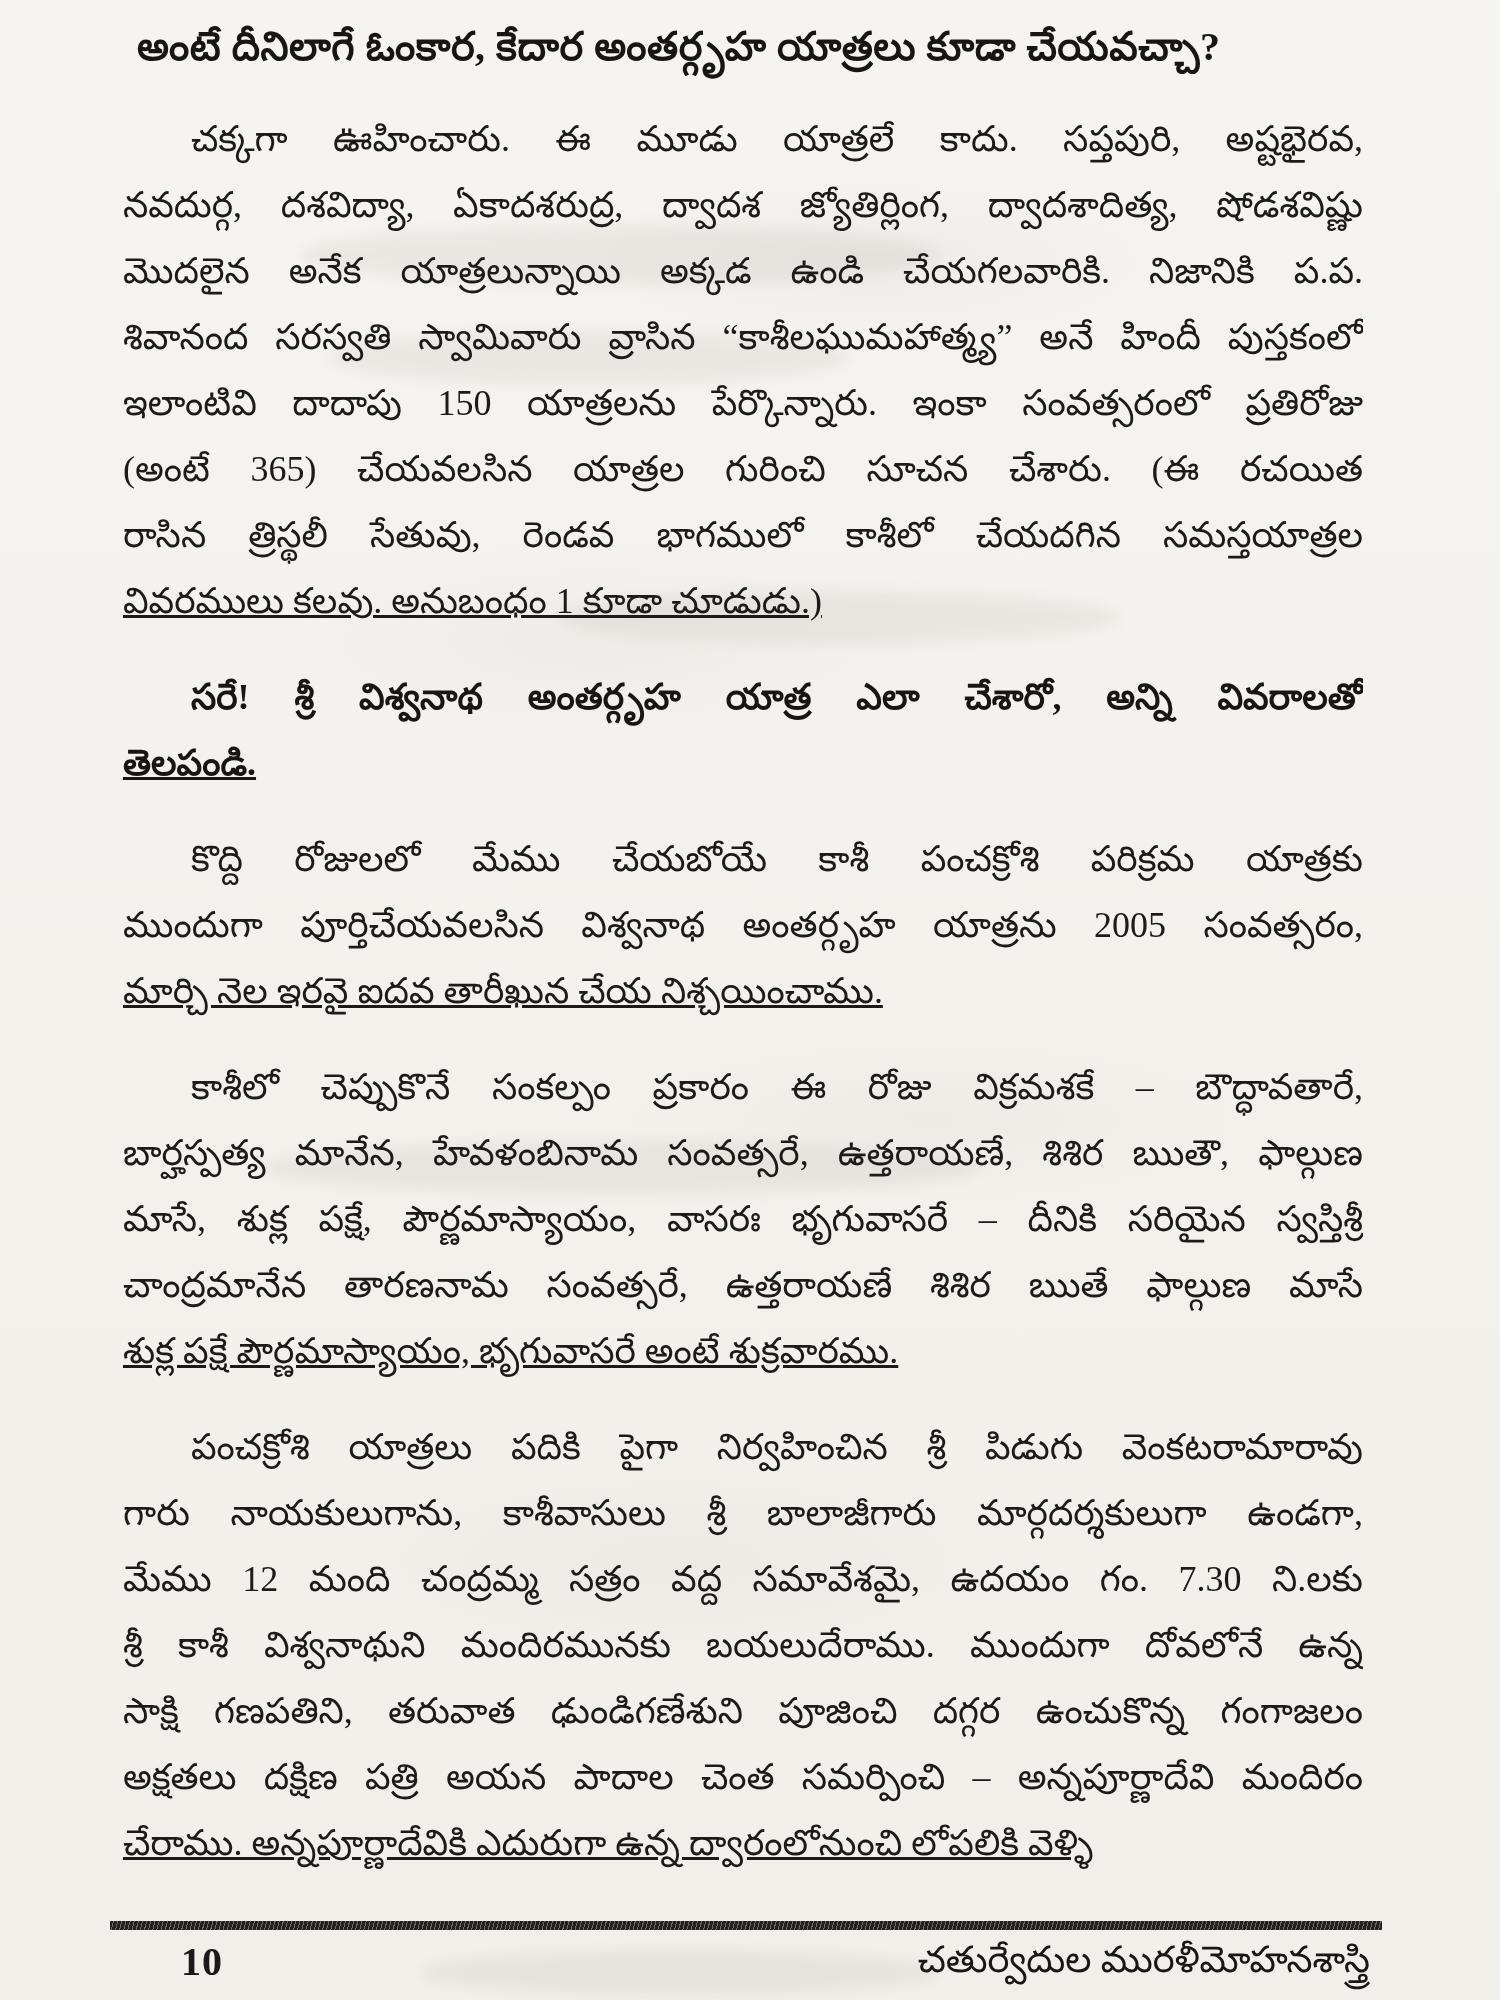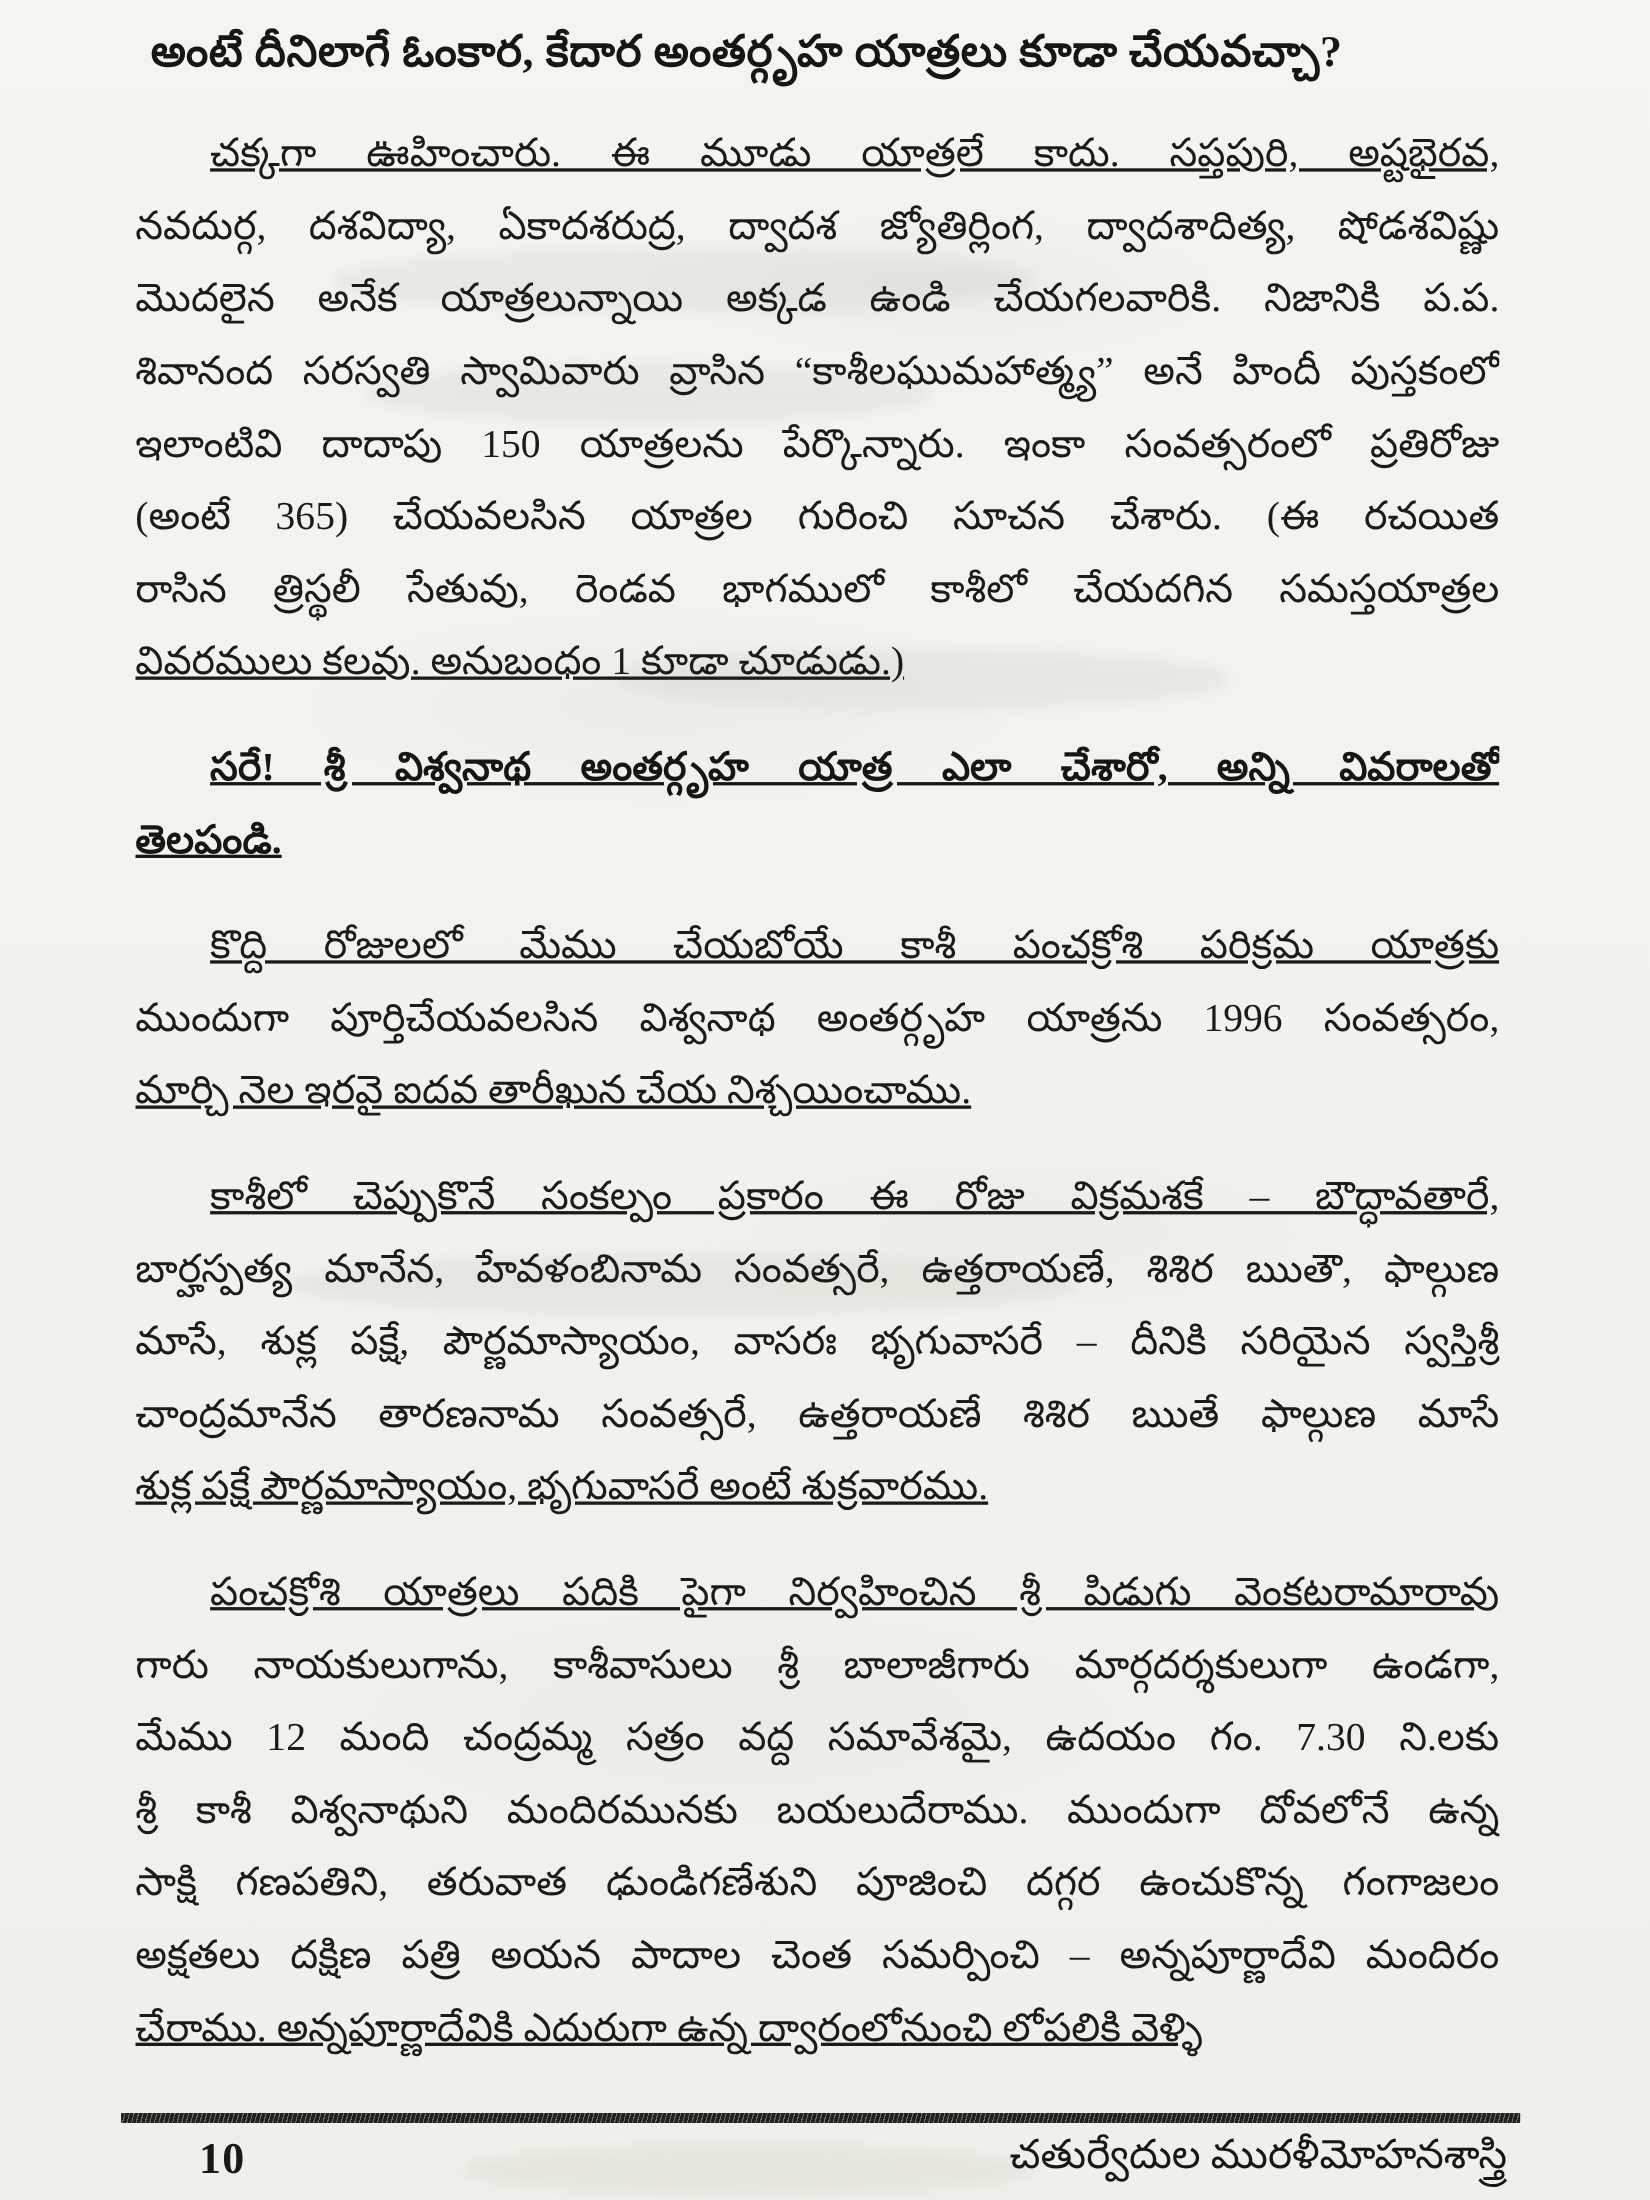--- a/index.html
+++ b/index.html
@@ -49,21 +49,21 @@
   }
   .para.bold { font-weight: 700; color: #171614; }
   .line {
     line-height: 66px;
     height: 66px;
     white-space: nowrap;
     text-align: justify;
     text-align-last: justify;
     overflow: hidden;
   }
-  .line.first { text-indent: 68px; text-decoration: underline; }
+  .line.first { text-indent: 68px; }
   .line.last  { text-align: left; text-align-last: left; text-decoration: underline; }
   .footer-rule {
     position: absolute;
     left: 110px;
     right: 118px;
     top: 1921px;
     height: 9px;
     background: repeating-linear-gradient(105deg, #222120 0 3px, #6b6a66 3px 4px);
     border-radius: 1px;
   }
@@ -113,21 +113,21 @@
     <div class="line last">వివరములు కలవు. అనుబంధం 1 కూడా చూడుడు.)</div>
   </div>
 
   <div class="para bold">
     <div class="line first">సరే! శ్రీ విశ్వనాథ అంతర్గృహ యాత్ర ఎలా చేశారో, అన్ని వివరాలతో</div>
     <div class="line last">తెలపండి.</div>
   </div>
 
   <div class="para">
     <div class="line first">కొద్ది రోజులలో మేము చేయబోయే కాశీ పంచక్రోశి పరిక్రమ యాత్రకు</div>
-    <div class="line">ముందుగా పూర్తిచేయవలసిన విశ్వనాథ అంతర్గృహ యాత్రను 1996 సంవత్సరం,</div>
+    <div class="line">ముందుగా పూర్తిచేయవలసిన విశ్వనాథ అంతర్గృహ యాత్రను 2005 సంవత్సరం,</div>
     <div class="line last">మార్చి నెల ఇరవై ఐదవ తారీఖున చేయ నిశ్చయించాము.</div>
   </div>
 
   <div class="para">
     <div class="line first">కాశీలో చెప్పుకొనే సంకల్పం ప్రకారం ఈ రోజు విక్రమశకే – బౌద్ధావతారే,</div>
     <div class="line">బార్హస్పత్య మానేన, హేవళంబినామ సంవత్సరే, ఉత్తరాయణే, శిశిర ఋతౌ, ఫాల్గుణ</div>
     <div class="line">మాసే, శుక్ల పక్షే, పౌర్ణమాస్యాయం, వాసరః భృగువాసరే – దీనికి సరియైన స్వస్తిశ్రీ</div>
     <div class="line">చాంద్రమానేన తారణనామ సంవత్సరే, ఉత్తరాయణే శిశిర ఋతే ఫాల్గుణ మాసే</div>
     <div class="line last">శుక్ల పక్షే పౌర్ణమాస్యాయం, భృగువాసరే అంటే శుక్రవారము.</div>
   </div>

